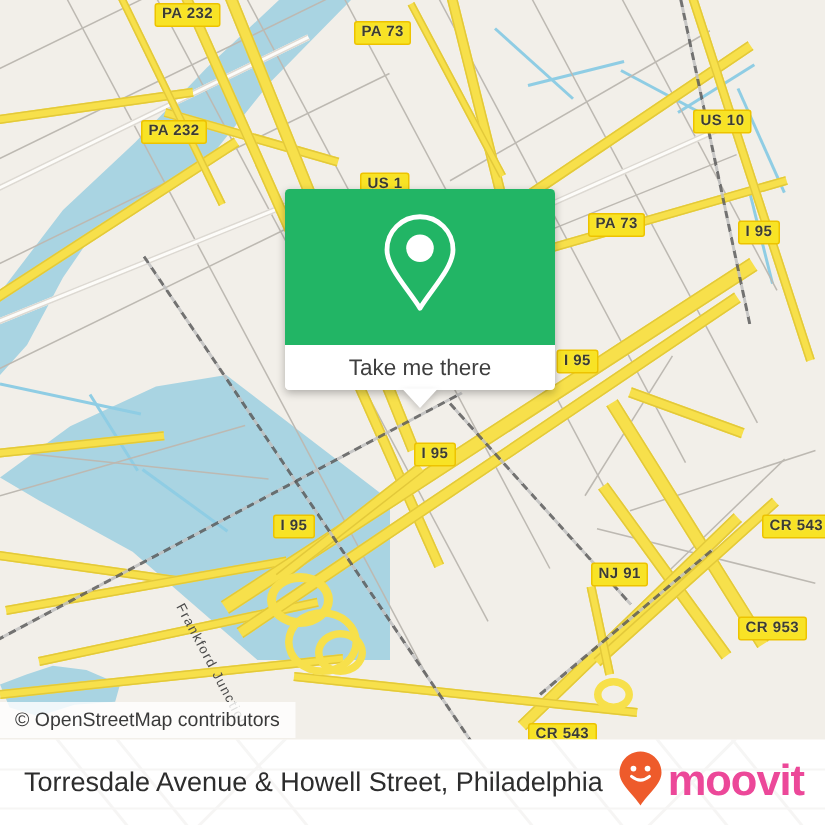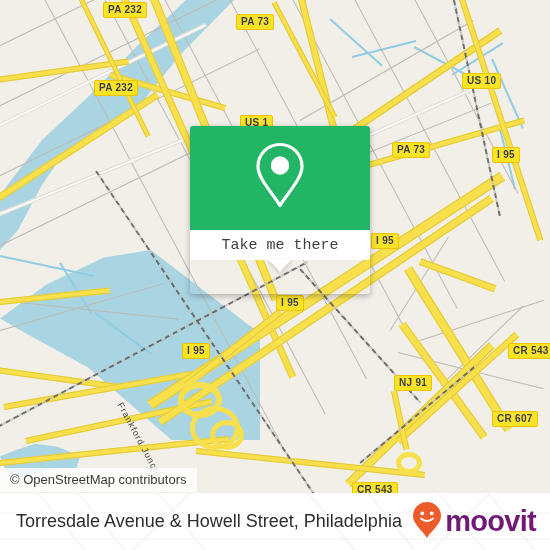--- a/index.html
+++ b/index.html
@@ -48,25 +48,24 @@
   .railtext {
     position: absolute;
     font-size: 9px; color: #4A4A4A; white-space: nowrap;
     font-family: "Liberation Sans", sans-serif;
     transform-origin: 0 50%;
     letter-spacing: 1px;
   }
 
   
   #callout {
-    position: absolute; left: 190px; top: 126px; width: 180px; height: 168px;
+    position: absolute; left: 190px; top: 126px; width: 180px; height: 134px;
     border-radius: 3px; overflow: visible;
     box-shadow: 0 2px 6px rgba(0,0,0,.28);
     z-index: 40;
-    font-family: Liberation Mono, monospace;
   }
   #callout-green {
     position: absolute; left: 0; top: 0; width: 180px; height: 104px;
     background: #22B565; border-radius: 3px 3px 0 0;
   }
   #pin-icon { position: absolute; left: 50%; top: 50%; transform: translate(-50%,-50%); }
   #callout-label {
     position: absolute; left: 0; top: 104px; width: 180px; height: 30px;
     background: #FFFFFF; border-radius: 0 0 3px 3px;
     display: flex; align-items: center; justify-content: center;
@@ -101,21 +100,21 @@
   #footer-watermark {
     position: absolute; left: 0; top: 0; width: 550px; height: 57px;
     opacity: .30; pointer-events: none;
   }
   #footer-title {
     position: relative; z-index: 2;
     font-size: 18px; color: #2D2D2D; white-space: nowrap;
   }
   #brand { position: relative; z-index: 2; display: flex; align-items: center; gap: 3px; }
   #brand-wordmark {
-    font-size: 29px; color: #701a75; letter-spacing: -0.7px;
+    font-size: 29px; color: #ec4899; letter-spacing: -0.7px;
     font-weight: bold; line-height: 1;
   }
 </style>
 </head>
 <body>
 
 <div id="app">
 
   <div id="map">
 
@@ -212,21 +211,21 @@
         <div class="shield" style="left: 462px; top: 73px;">US 10</div>
         <div class="shield" style="left: 94px; top: 80px;">PA 232</div>
         <div class="shield" style="left: 392px; top: 142px;">PA 73</div>
         <div class="shield" style="left: 492px; top: 147px;">I 95</div>
         <div class="shield" style="left: 240px; top: 115px; text-align: center;">US 1</div>
         <div class="shield" style="left: 371px; top: 233px;">I 95</div>
         <div class="shield" style="left: 276px; top: 295px;">I 95</div>
         <div class="shield" style="left: 182px; top: 343px;">I 95</div>
         <div class="shield" style="left: 508px; top: 343px;">CR 543</div>
         <div class="shield" style="left: 394px; top: 375px;">NJ 91</div>
-        <div class="shield" style="left: 492px; top: 411px;">CR 607</div>
+        <div class="shield" style="left: 492px; top: 411px;">CR 953</div>
         <div class="shield" style="left: 352px; top: 482px;">CR 543</div>
       </div>
 
     <div id="callout">
       <div id="callout-green">
         <span id="pin-icon">
           <svg width="56" height="70" viewBox="0 0 56 70" aria-hidden="true">
             <path d="M28 4 C15.8 4 6 13.8 6 26 C6 38 20 52 28 65 C36 52 50 38 50 26 C50 13.8 40.2 4 28 4 Z" fill="none" stroke="#FFFFFF" stroke-width="3.2" stroke-linejoin="round"></path>
             <circle cx="28" cy="25" r="9.2" fill="#FFFFFF"></circle>
           </svg>

